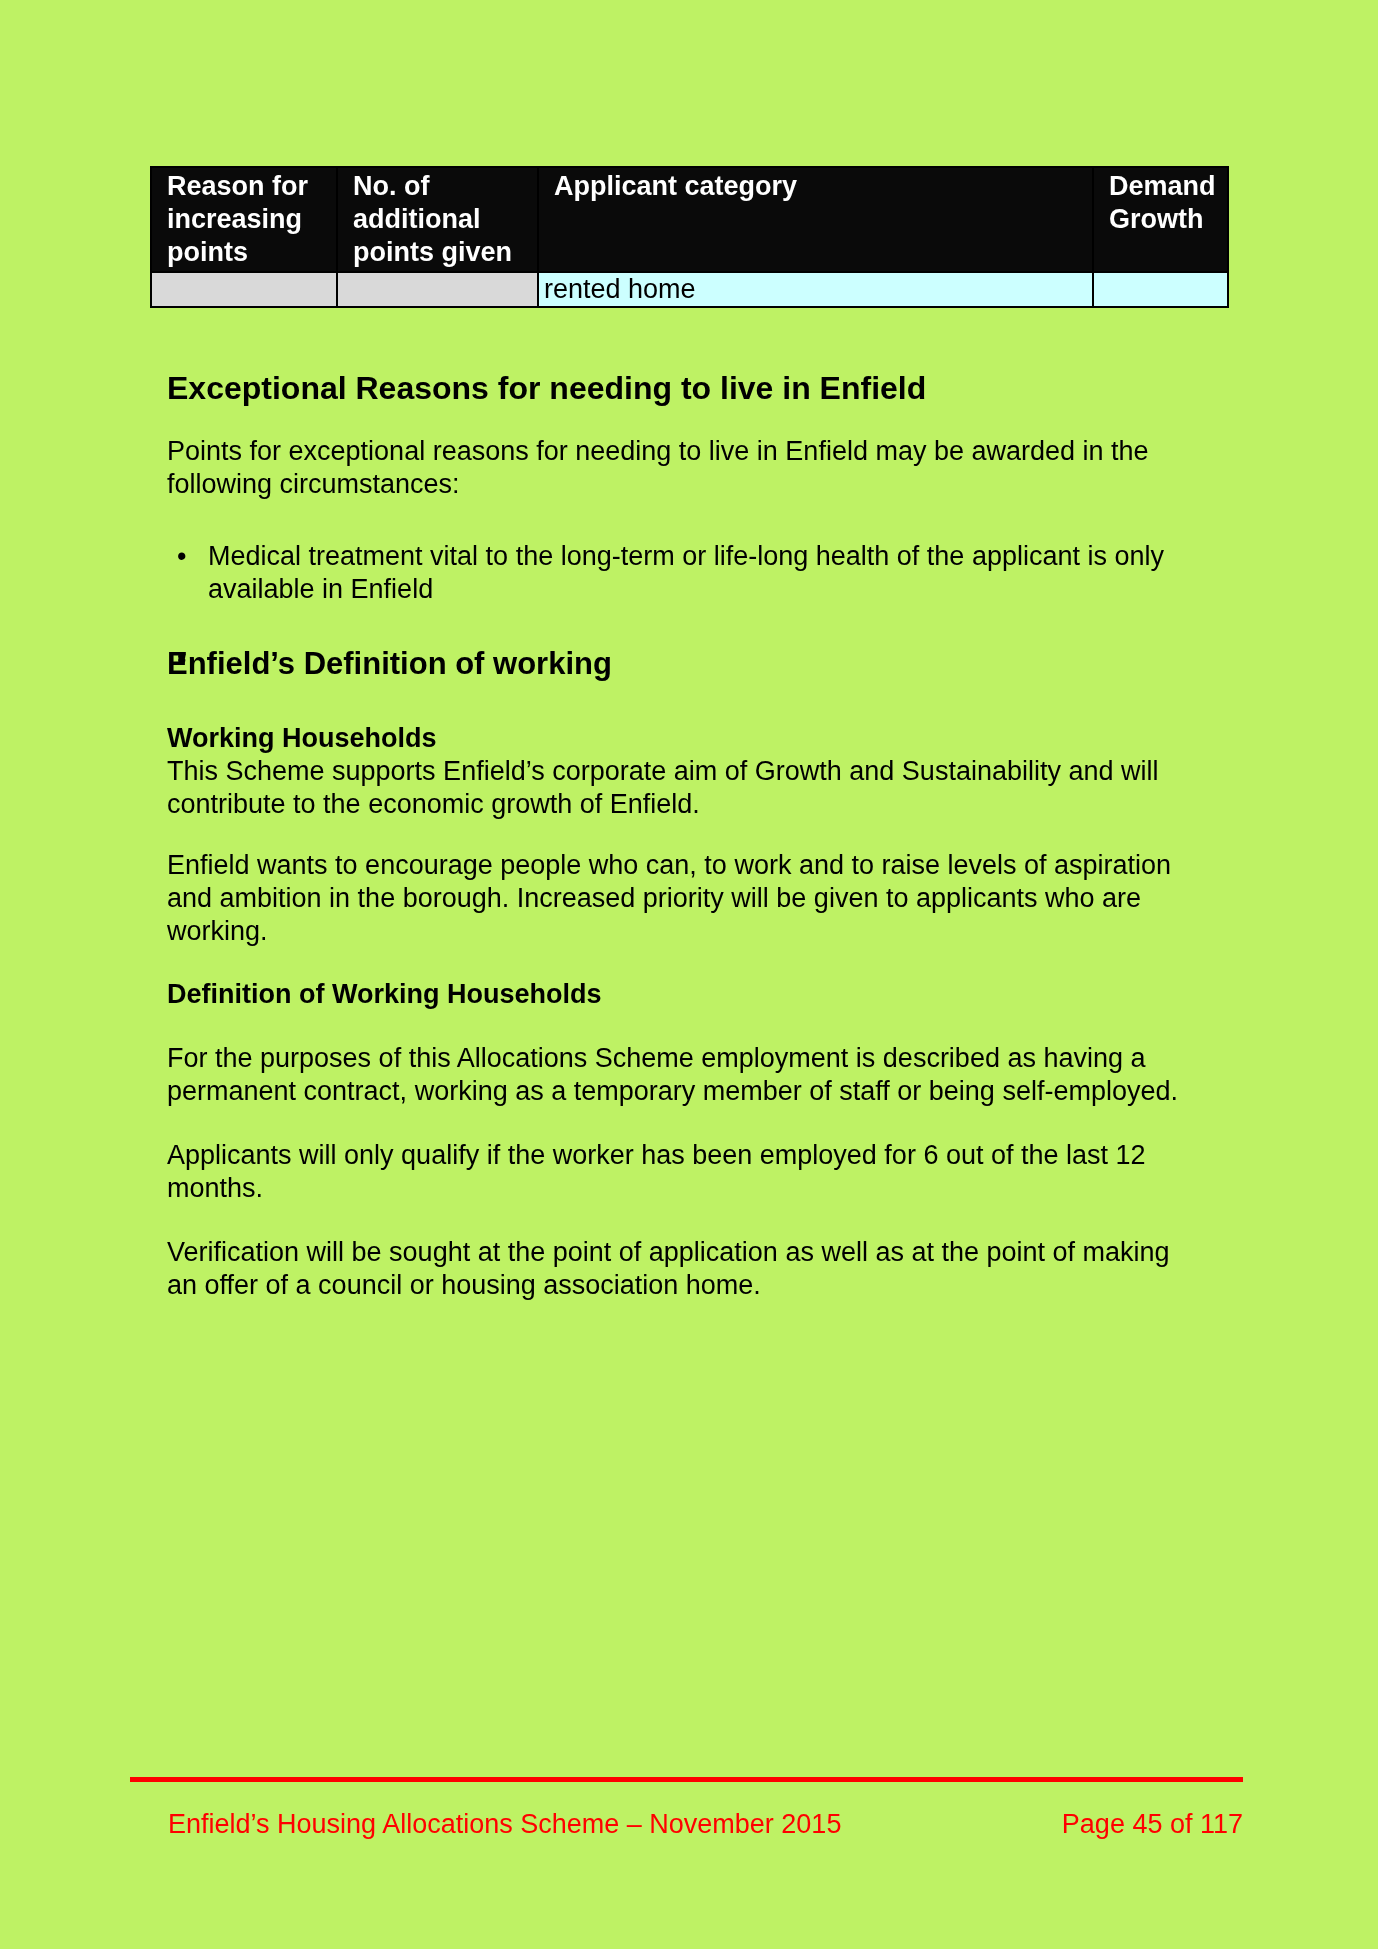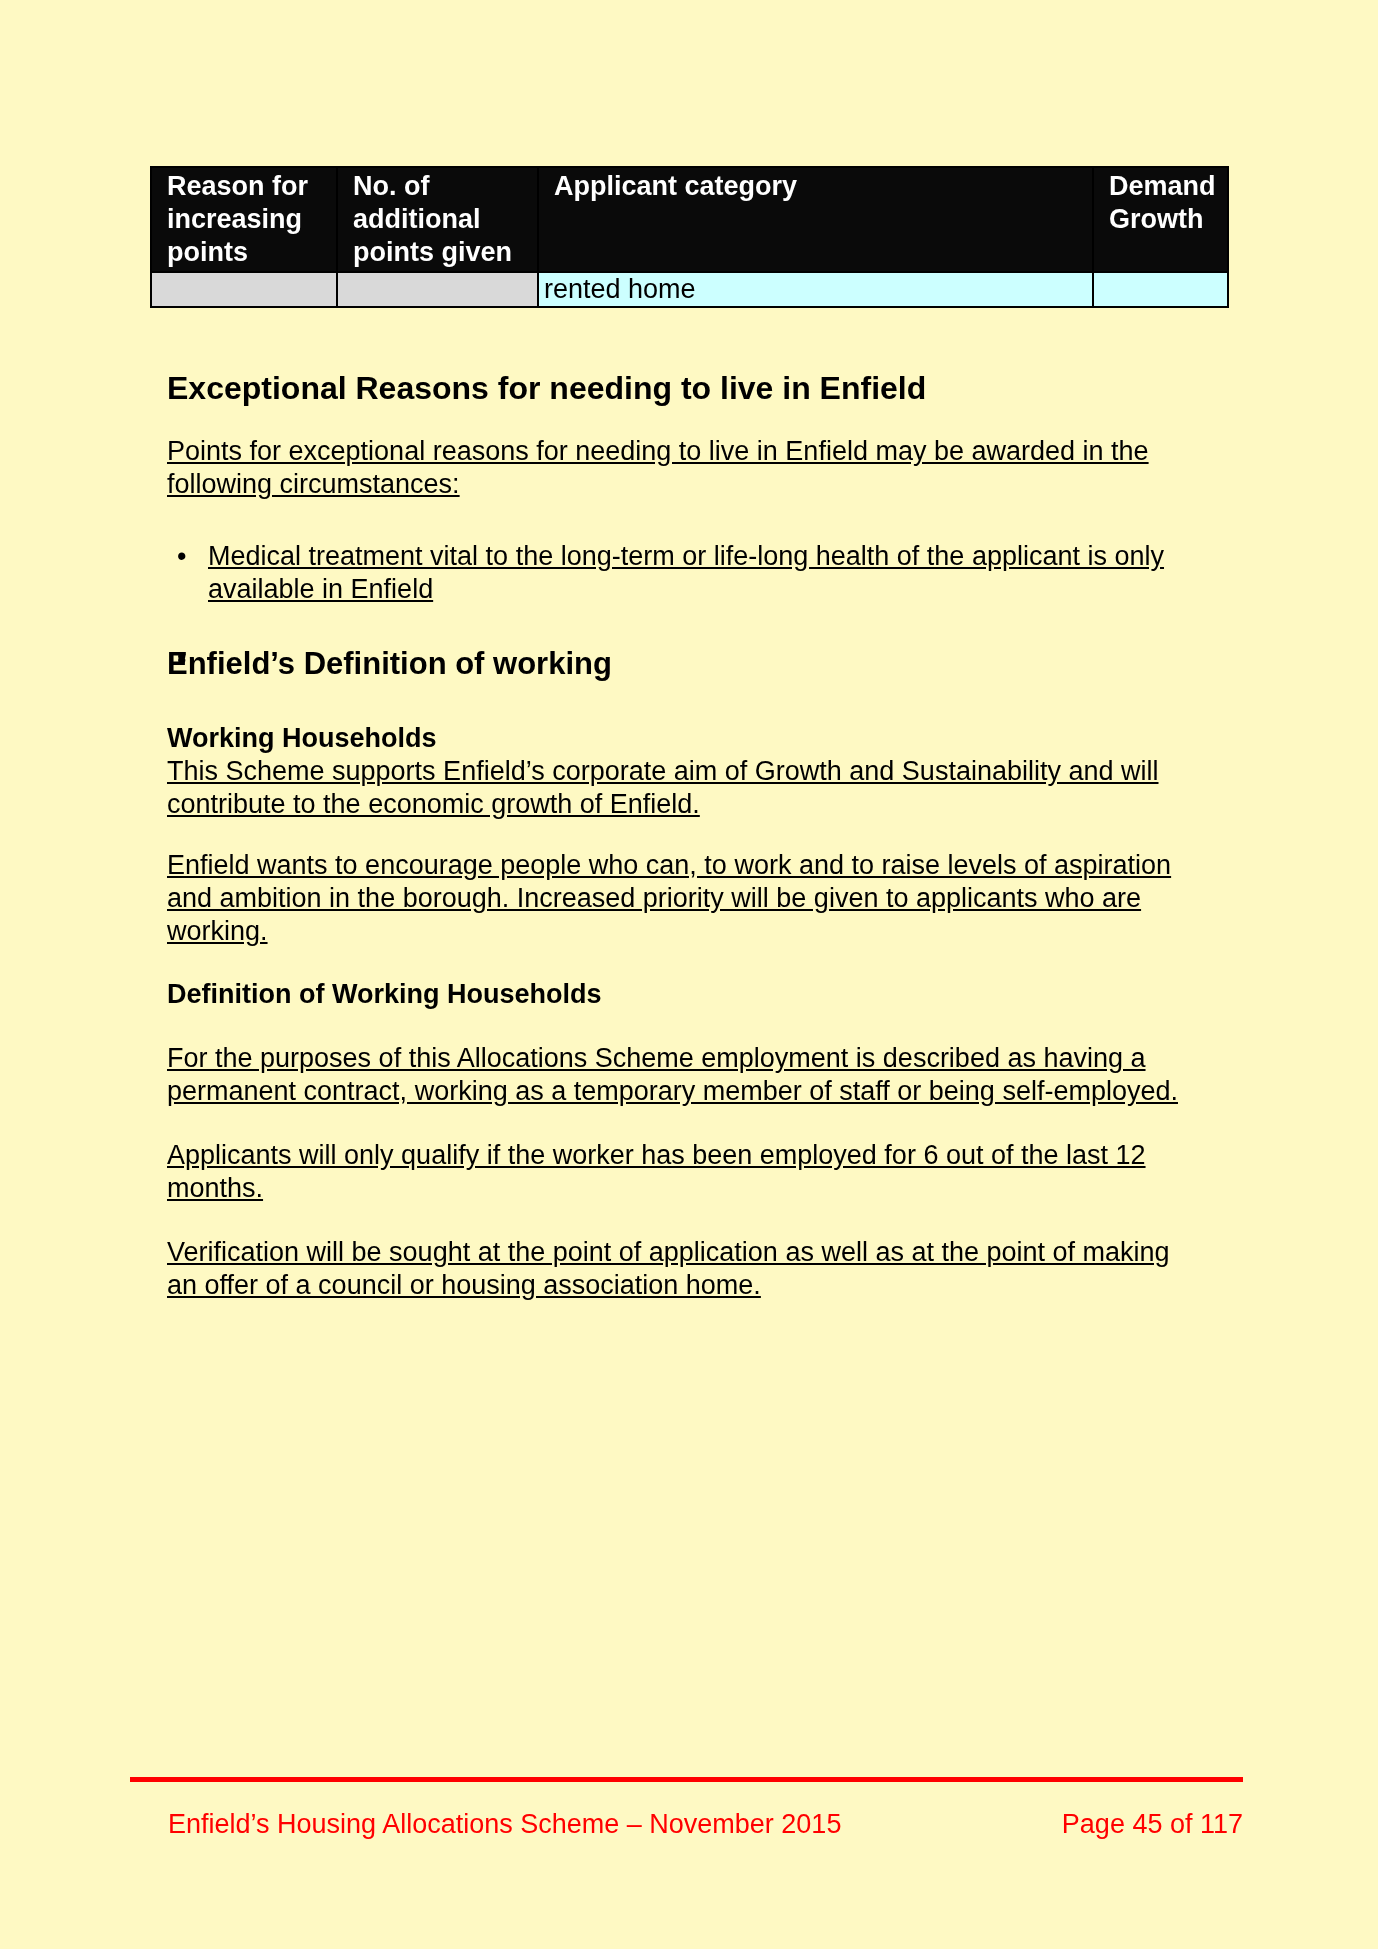--- a/index.html
+++ b/index.html
@@ -1,21 +1,21 @@
 <!DOCTYPE html>
 <html><head>
 <meta charset="utf-8">
 <style>
   * { margin: 0; padding: 0; box-sizing: border-box; }
   html, body { background: #ffffff; }
   .page {
     position: relative;
     width: 1378px;
     height: 1949px;
-    background: #fef9c3;
+    background: #bef264;
     font-family: "Liberation Sans", sans-serif;
     color: #000000;
     overflow: hidden;
   }
   .content {
     position: absolute;
     left: 150px;
     top: 166px;
     width: 1092px;
   }
@@ -43,21 +43,21 @@
     height: 33px;
     padding: 0 8px 0 5px;
   }
   th.c1, td.c1 { width: 186px; }
   th.c2, td.c2 { width: 201px; }
   th.c3, td.c3 { width: 555px; }
   th.c4, td.c4 { width: 135px; }
   td.gray { background: #d9d9d9; }
   td.cyan { background: #ccffff; }
   
-  .lines { white-space: pre-line; text-decoration: underline; }
+  .lines { white-space: pre-line; }
   .body-text {
     padding-left: 17px;
     font-size: 27px;
     line-height: 33px;
   }
   h3.sec-heading {
     font-size: 32px;
     line-height: 33px;
     font-weight: bold;
     margin-top: 64px;

